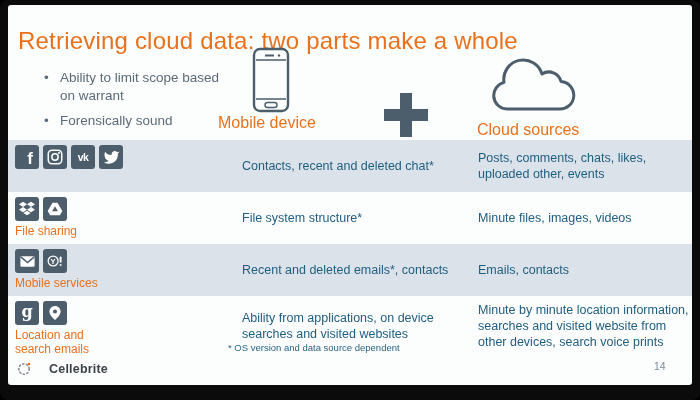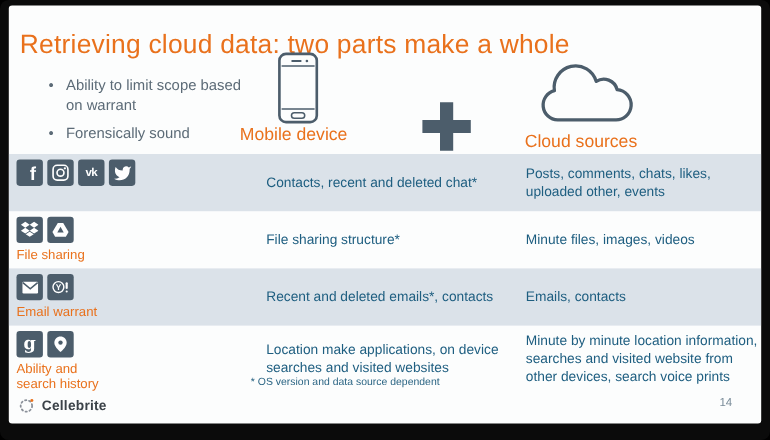--- a/index.html
+++ b/index.html
@@ -32,21 +32,21 @@
   .sq{width:24px;height:24px;background:#4C5D6B;border-radius:3px;display:flex;align-items:center;justify-content:center;color:#fff;overflow:hidden;}
   .sq .fb{font-weight:bold;font-size:17px;line-height:1;transform:translate(3px,1px);}
   .sq .vk{font-weight:bold;font-size:10.5px;letter-spacing:-.5px;text-transform:lowercase;}
   .sq .gg{font-family:"DejaVu Serif",serif;font-weight:bold;font-size:16px;line-height:1;transform:translateY(-1px);}
   .cat-label{margin-top:4px;font-size:12px;line-height:1.15;color:#E9711C;}
 
   .cell{position:absolute;top:0;height:100%;display:flex;align-items:center;font-size:12.5px;line-height:1.28;color:#1E5E80;}
   .cell.m{left:210px;width:232px;margin-left:24px;}
   .cell.c{left:470px;width:212px;}
 
-  .footer-brand{position:absolute;left:8px;top:356px;display:flex;align-items:center;gap:6px;}
+  .footer-brand{position:absolute;left:8px;top:356px;display:flex;align-items:center;gap:17px;}
   .brand-name{font-size:12.5px;font-weight:bold;color:#3B4248;letter-spacing:.2px;}
   .footnote{position:absolute;left:220px;top:337px;font-size:9.5px;color:#2B6584;}
   .page-num{position:absolute;left:646px;top:355px;font-size:10.5px;color:#7A8C99;}
 </style>
 </head>
 <body>
 
 <div class="frame">
   <div class="slide">
 
@@ -119,21 +119,21 @@
           </div>
           <div class="sq">
             <svg width="16" height="16" viewBox="0 0 24 24">
                 <path d="M8.3 2.5 L15.7 2.5 L23 15 L19.3 21.5 L4.7 21.5 L1 15 Z" fill="#fff"></path>
                 <path d="M12 7.8 L16.4 15.4 L7.6 15.4 Z" fill="#4C5D6B"></path>
               </svg>
           </div>
         </div>
         <div class="cat-label">File sharing</div>
       </div>
-      <div class="cell m">File sharing structure*</div>
+      <div class="cell m">File system structure*</div>
       <div class="cell c">Minute files, images, videos</div>
     </div>
 
     <div class="row band r2">
       <div class="cat">
         <div class="iconrow">
           <div class="sq">
             <svg width="17" height="17" viewBox="0 0 24 24">
                 <rect x="2" y="4.5" width="20" height="15" rx="1.5" fill="#fff"></rect>
                 <path d="M2.5 5.5 L12 13.5 L21.5 5.5" fill="none" stroke="#4C5D6B" stroke-width="2"></path>
@@ -141,42 +141,42 @@
           </div>
           <div class="sq">
             <svg width="18" height="18" viewBox="0 0 24 24">
                 <circle cx="9.5" cy="12" r="6.6" fill="none" stroke="#fff" stroke-width="1.7"></circle>
                 <text x="9.5" y="15.6" font-size="10" font-weight="bold" fill="#fff" text-anchor="middle" font-family="Liberation Sans, sans-serif">Y</text>
                 <rect x="18.2" y="6" width="2.6" height="8.4" rx="1.3" fill="#fff"></rect>
                 <rect x="18.2" y="16" width="2.6" height="2.6" rx="1.3" fill="#fff"></rect>
               </svg>
           </div>
         </div>
-        <div class="cat-label">Email warrant</div>
+        <div class="cat-label">Mobile services</div>
       </div>
       <div class="cell c">Emails, contacts</div>
       <div class="cell m">Recent and deleted emails*, contacts</div>
     </div>
 
     <div class="row r3">
       <div class="cat">
         <div class="iconrow">
           <div class="sq">
               <span class="gg">g</span>
             </div>
           <div class="sq">
             <svg width="16" height="16" viewBox="0 0 24 24">
                 <path d="M12 1.5 C7.3 1.5 3.6 5.2 3.6 9.9 c0 6.2 8.4 12.6 8.4 12.6 s8.4-6.4 8.4-12.6 C20.4 5.2 16.7 1.5 12 1.5 z" fill="#fff"></path>
                 <circle cx="12" cy="9.7" r="3" fill="#4C5D6B"></circle>
               </svg>
           </div>
         </div>
-        <div class="cat-label" style="width:92px;">Ability and search history</div>
+        <div class="cat-label" style="width:92px;">Location and search emails</div>
       </div>
-      <div class="cell m">Location make applications, on device searches and visited websites</div>
+      <div class="cell m">Ability from applications, on device searches and visited websites</div>
       <div class="cell c">Minute by minute location information, searches and visited website from other devices, search voice prints</div>
     </div>
 
     <div class="footer-brand">
       <svg width="16" height="16" viewBox="0 0 20 20">
         <circle cx="10" cy="10" r="6.5" fill="none" stroke="#8a9099" stroke-width="2" stroke-dasharray="1.6 3.1" stroke-linecap="round"></circle>
         <circle cx="16.2" cy="3.8" r="1.7" fill="#E9711C"></circle>
       </svg>
       <span class="brand-name">Cellebrite</span>
     </div>

